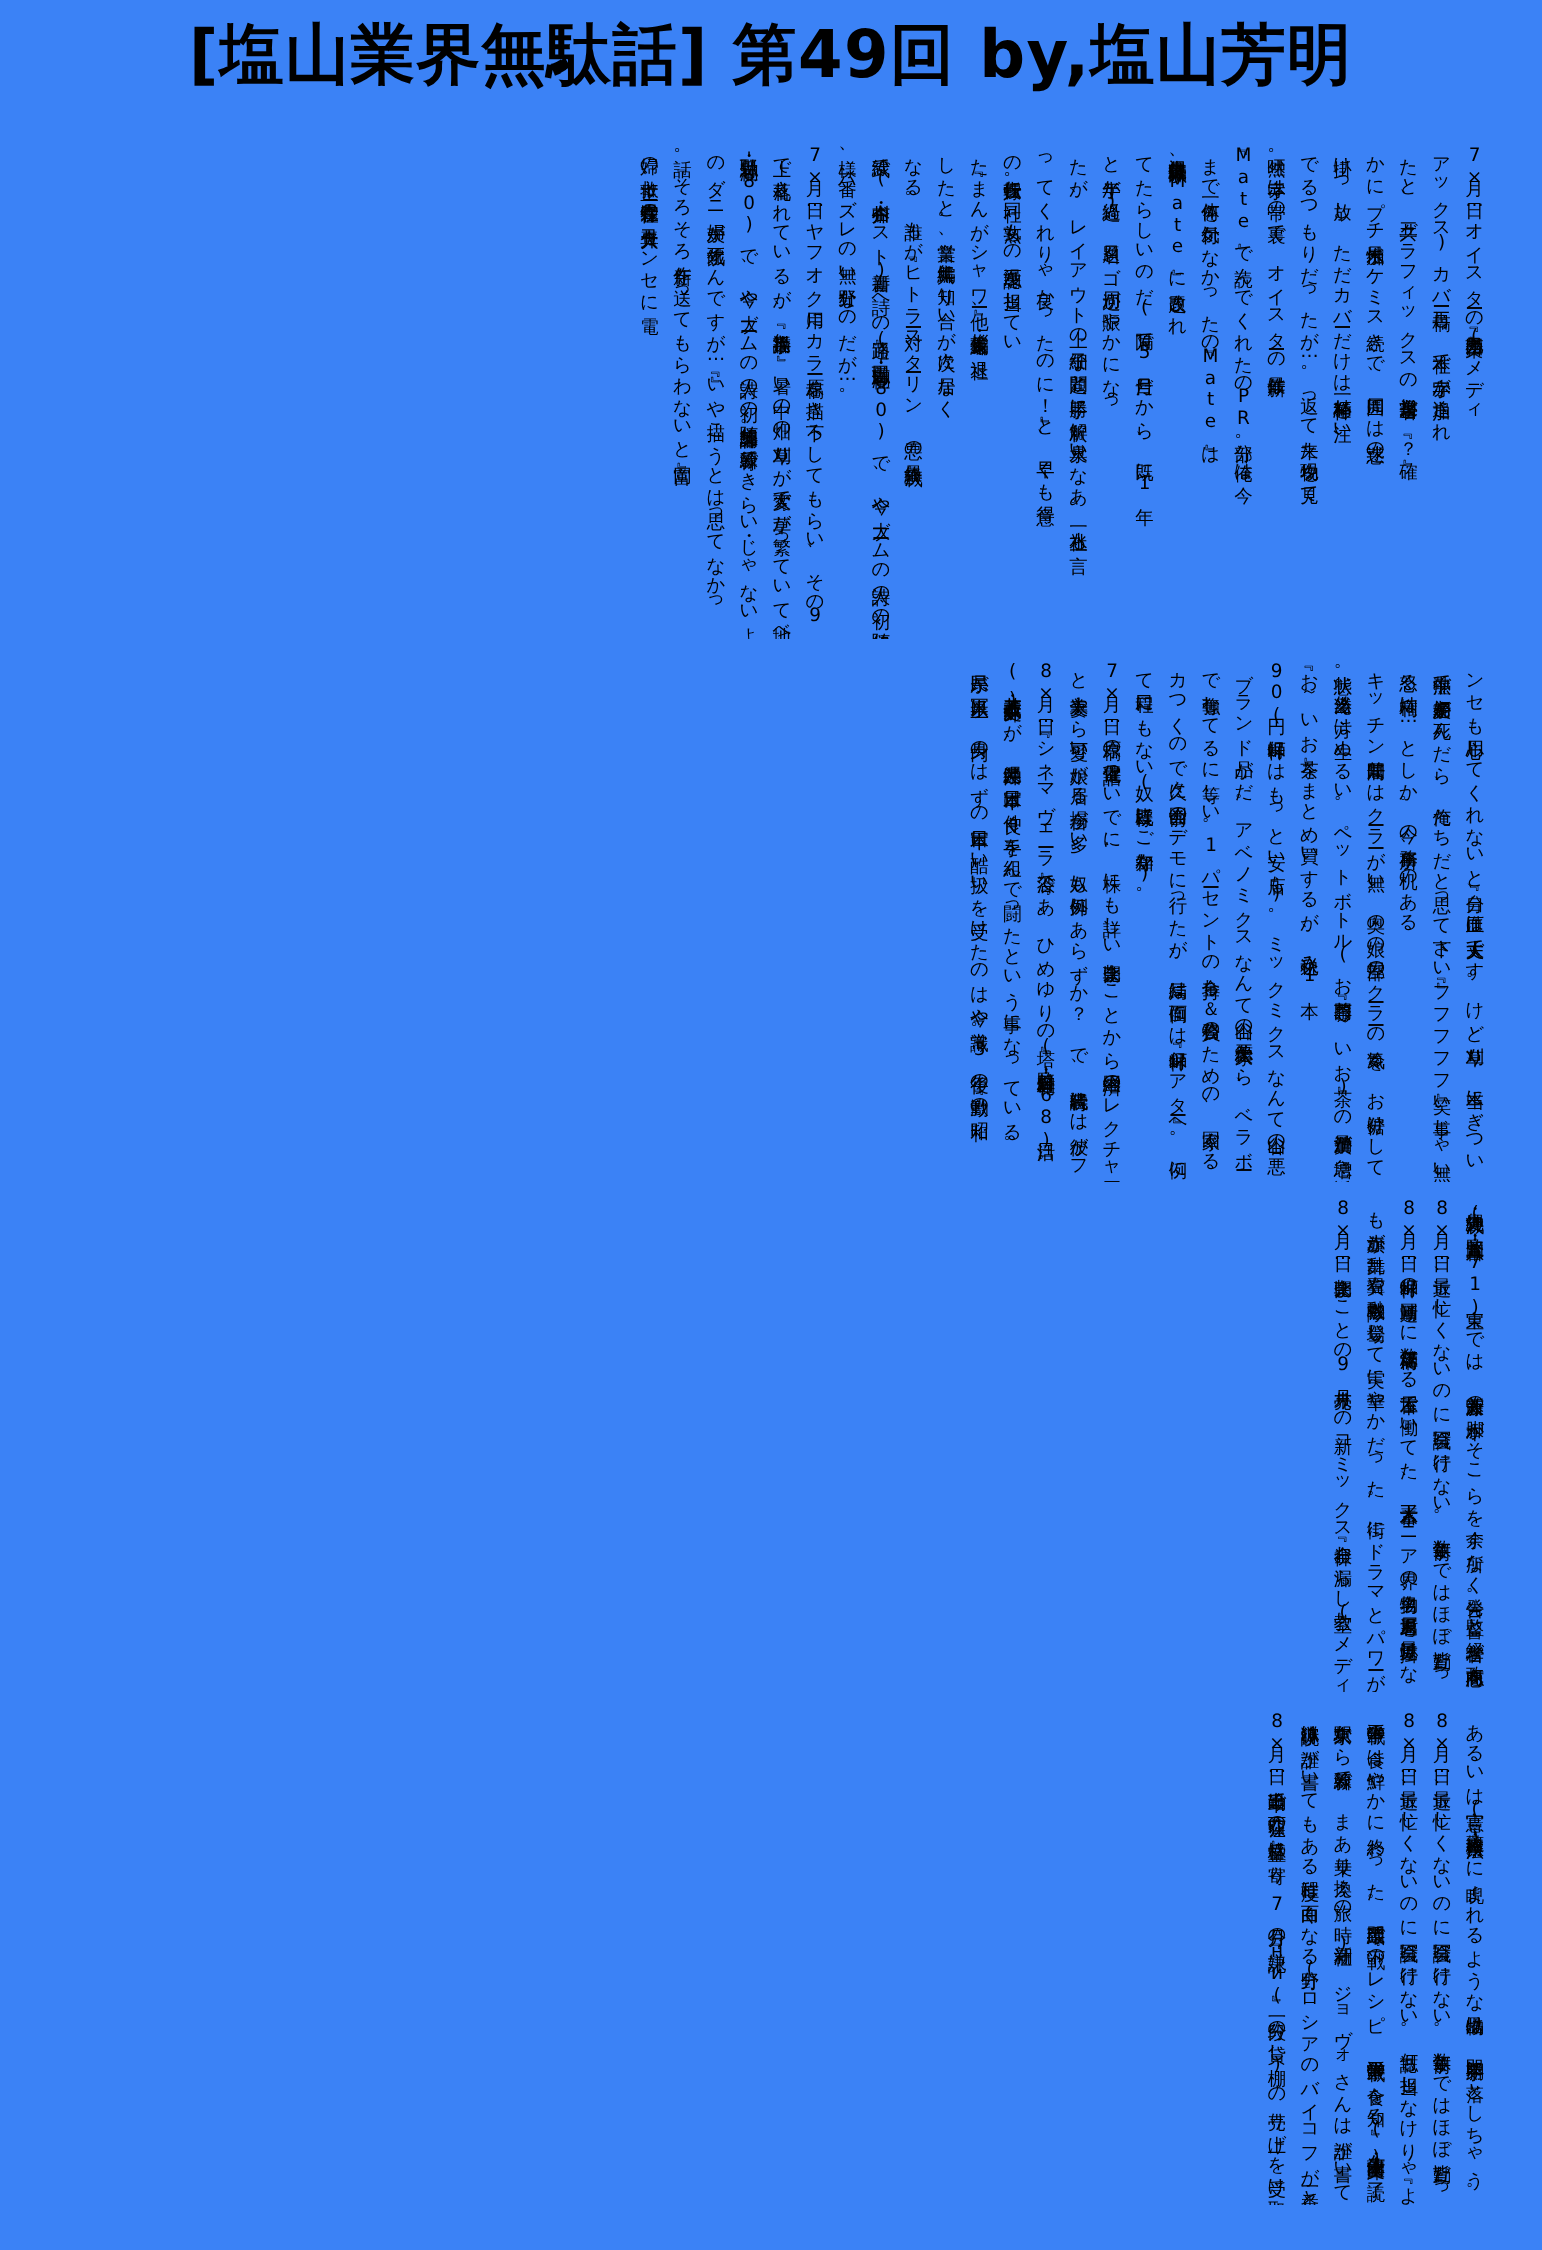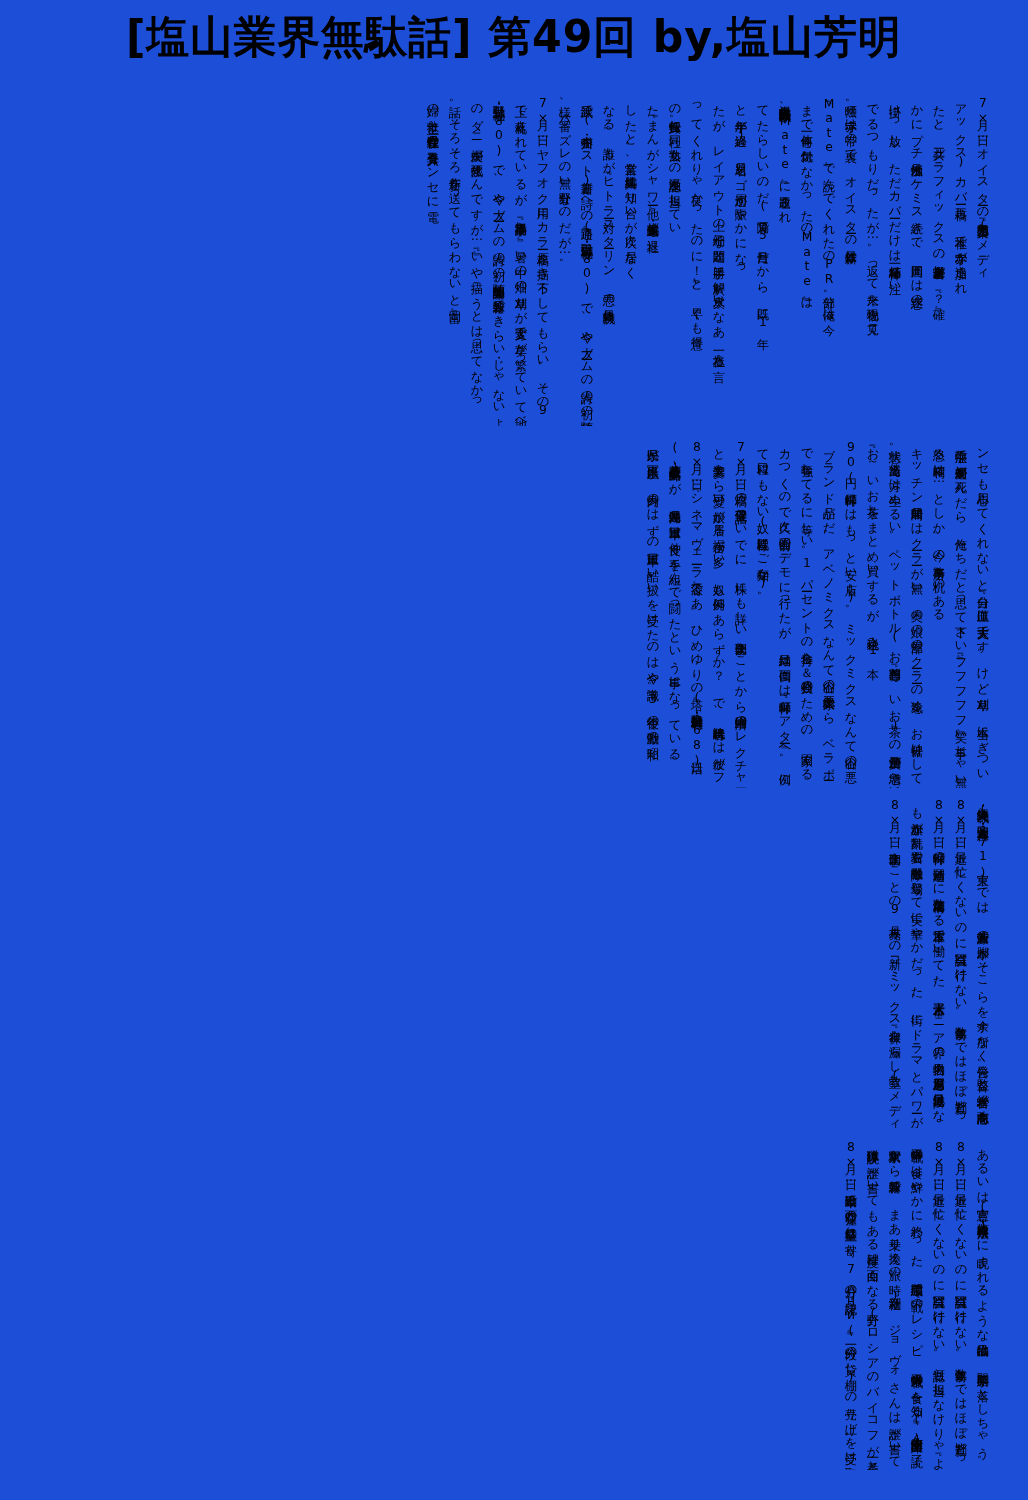--- a/index.html
+++ b/index.html
@@ -12,21 +12,21 @@
     height: 1500px;
     font-family: "DejaVu Sans", "Liberation Sans", sans-serif;
     color: #000000;
     position: relative;
     overflow: hidden;
   }
 
   .page {
     position: absolute;
     inset: 0;
-    background: #1d4ed8;
+    background: #3b82f6;
   }
 
   
   .title-bar {
     position: absolute;
     top: 14px;
     left: 0;
     width: 1028px;
     text-align: center;
   }

